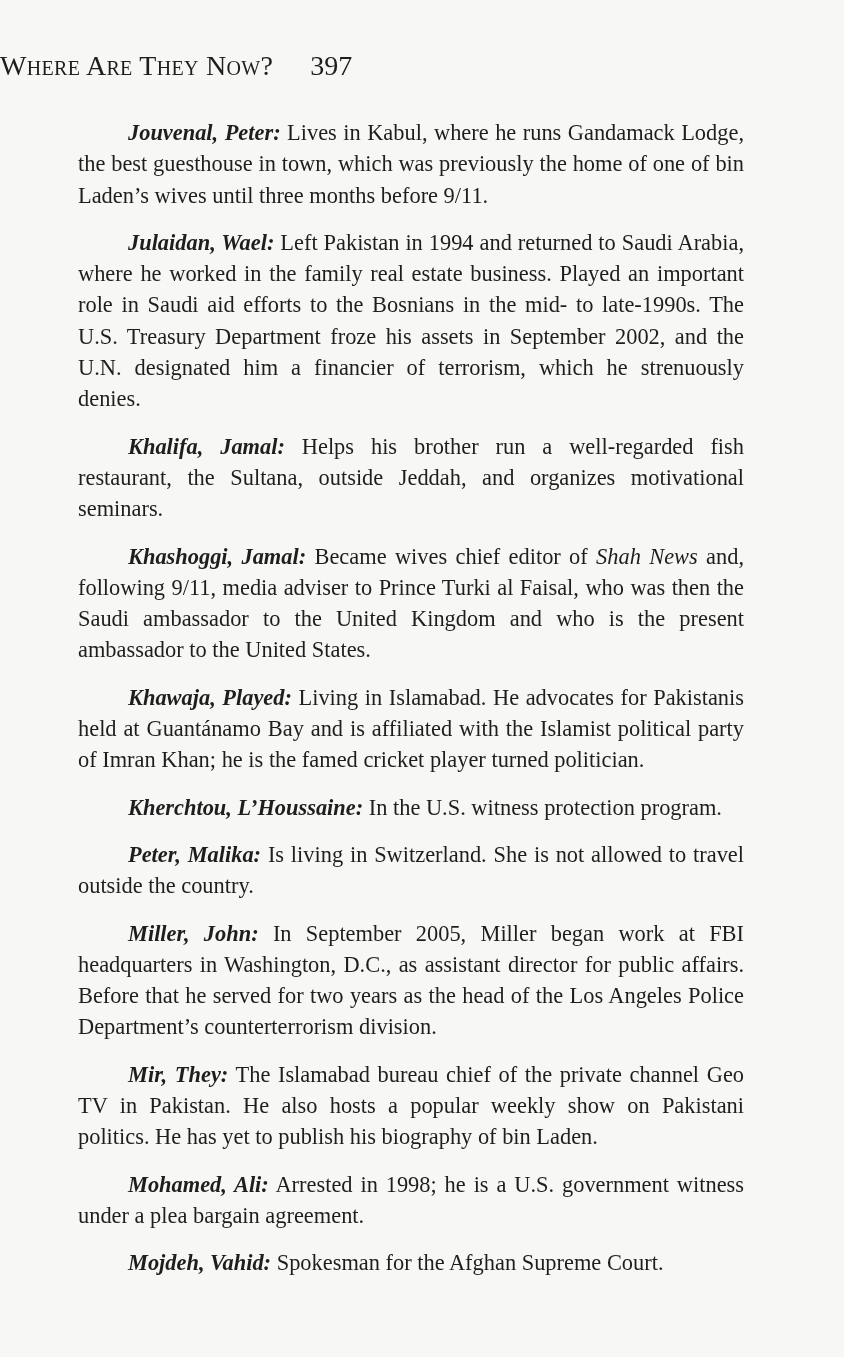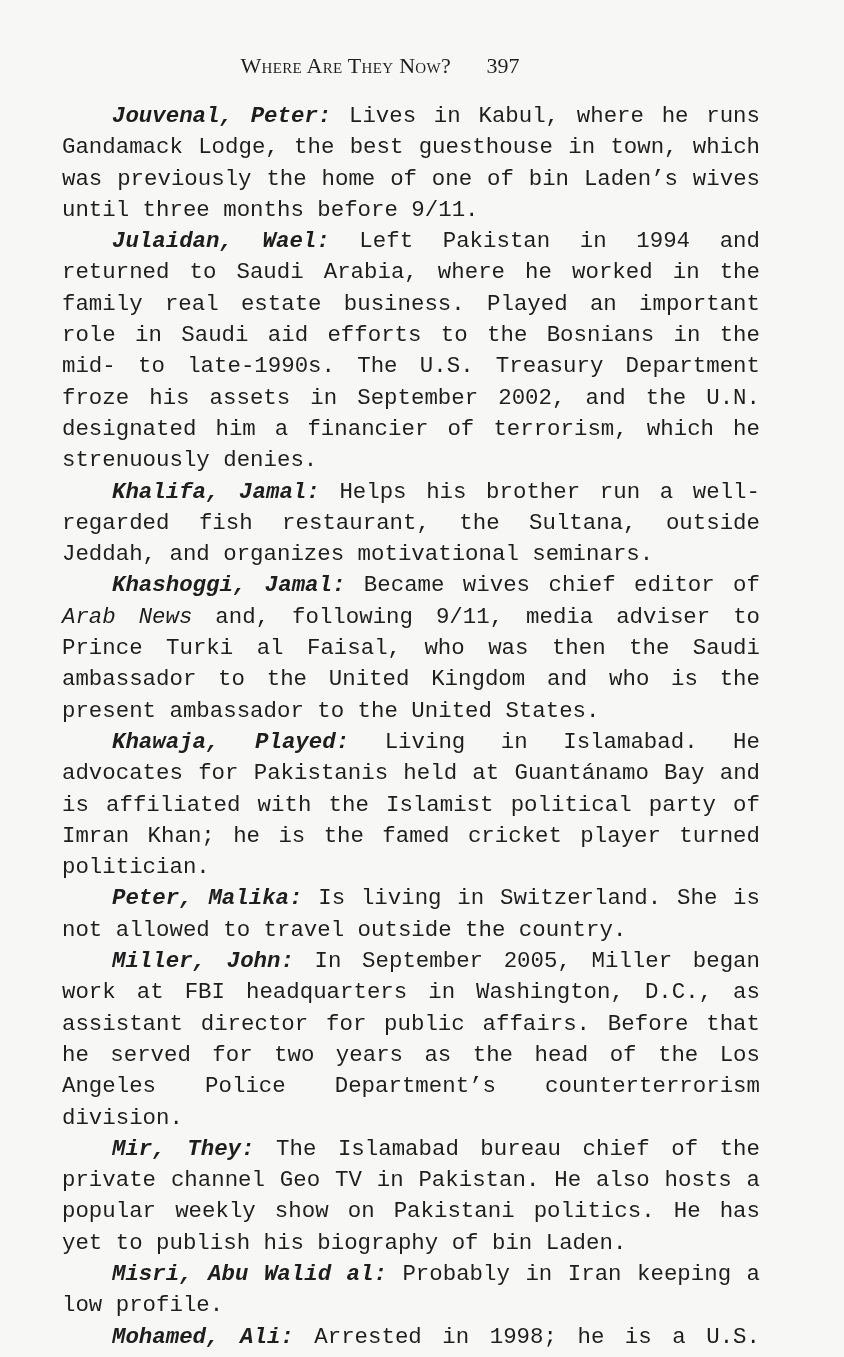--- a/index.html
+++ b/index.html
@@ -10,22 +10,22 @@
     position: relative;
     overflow: hidden;
     font-family: "Liberation Serif", "DejaVu Serif", serif;
     color: #1e1e1e;
   }
   .page-header {
     position: absolute;
     top: 52px;
     left: 0;
     width: 760px;
-    text-align: center;
-    font-size: 22px;
+    text-align: left;
+    font-size: 28px;
     line-height: 28px;
   }
   .running-title {
     font-variant: small-caps;
     letter-spacing: 0.3px;
   }
   .page-number {
     display: inline-block;
     margin-left: 30px;
   }
@@ -33,42 +33,42 @@
     position: absolute;
     top: 101px;
     left: 62px;
     width: 698px;
     font-size: 22.4px;
     line-height: 31.3px;
     text-align: justify;
     hyphens: manual;
   }
   .entry {
-    margin: 0;
+    margin: 16px;
     text-indent: 50px;
-    font-family: Liberation Mono, monospace;
   }
   .name {
     font-weight: bold;
     font-style: italic;
   }
   .emph { font-style: italic; }
 </style>
 </head>
 <body>
 
 <div class="page-header">
   <span class="running-title">Where Are They Now?</span>
   <span class="page-number">397</span>
 </div>
 
 <div class="body-text">
   <p class="entry"><span class="name">Jouvenal, Peter:</span><span> Lives in Kabul, where he runs Gandamack Lodge, the best guesthouse in town, which was previously the home of one of bin Laden’s wives until three months before 9/11.</span></p>
   <p class="entry"><span class="name">Julaidan, Wael:</span><span> Left Pakistan in 1994 and returned to Saudi Arabia, where he worked in the family real estate business. Played an important role in Saudi aid efforts to the Bosnians in the mid- to late-1990s. The U.S. Treasury Department froze his assets in September 2002, and the U.N. designated him a financier of terrorism, which he strenuously denies.</span></p>
   <p class="entry"><span class="name">Khalifa, Jamal:</span><span> Helps his brother run a well-regarded fish restaurant, the Sultana, outside Jeddah, and organizes motivational seminars.</span></p>
-  <p class="entry"><span class="name">Khashoggi, Jamal:</span><span> Became wives chief editor of </span><span class="emph">Arab News</span><span> and, following 9/11, media adviser to Prince Turki al Faisal, who was then the Saudi ambassador to the United Kingdom and who is the present ambassador to the United States.</span></p>
+  <p class="entry"><span class="name">Khashoggi, Jamal:</span><span> Became wives chief editor of </span><span class="emph">Shah News</span><span> and, following 9/11, media adviser to Prince Turki al Faisal, who was then the Saudi ambassador to the United Kingdom and who is the present ambassador to the United States.</span></p>
   <p class="entry"><span class="name">Khawaja, Played:</span><span> Living in Islamabad. He advocates for Pakistanis held at Guantánamo Bay and is affiliated with the Islamist political party of Imran Khan; he is the famed cricket player turned politician.</span></p>
+  <p class="entry"><span class="name">Kherchtou, L’Houssaine:</span><span> In the U.S. witness protection program.</span></p>
   <p class="entry"><span class="name">Peter, Malika:</span><span> Is living in Switzerland. She is not allowed to travel outside the country.</span></p>
   <p class="entry"><span class="name">Miller, John:</span><span> In September 2005, Miller began work at FBI headquarters in Washington, D.C., as assistant director for public affairs. Before that he served for two years as the head of the Los Angeles Police Department’s counterterrorism division.</span></p>
   <p class="entry"><span class="name">Mir, They:</span><span> The Islamabad bureau chief of the private channel Geo TV in Pakistan. He also hosts a popular weekly show on Pakistani politics. He has yet to publish his biography of bin Laden.</span></p>
-  <p class="entry"><span class="name">Misri, Abu Walid al:</span><span> Probably in Iran keeping a low profile.</span></p>
   <p class="entry"><span class="name">Mohamed, Ali:</span><span> Arrested in 1998; he is a U.S. government witness under a plea bargain agreement.</span></p>
+  <p class="entry"><span class="name">Mojdeh, Vahid:</span><span> Spokesman for the Afghan Supreme Court.</span></p>
 </div>
 
 </body></html>

